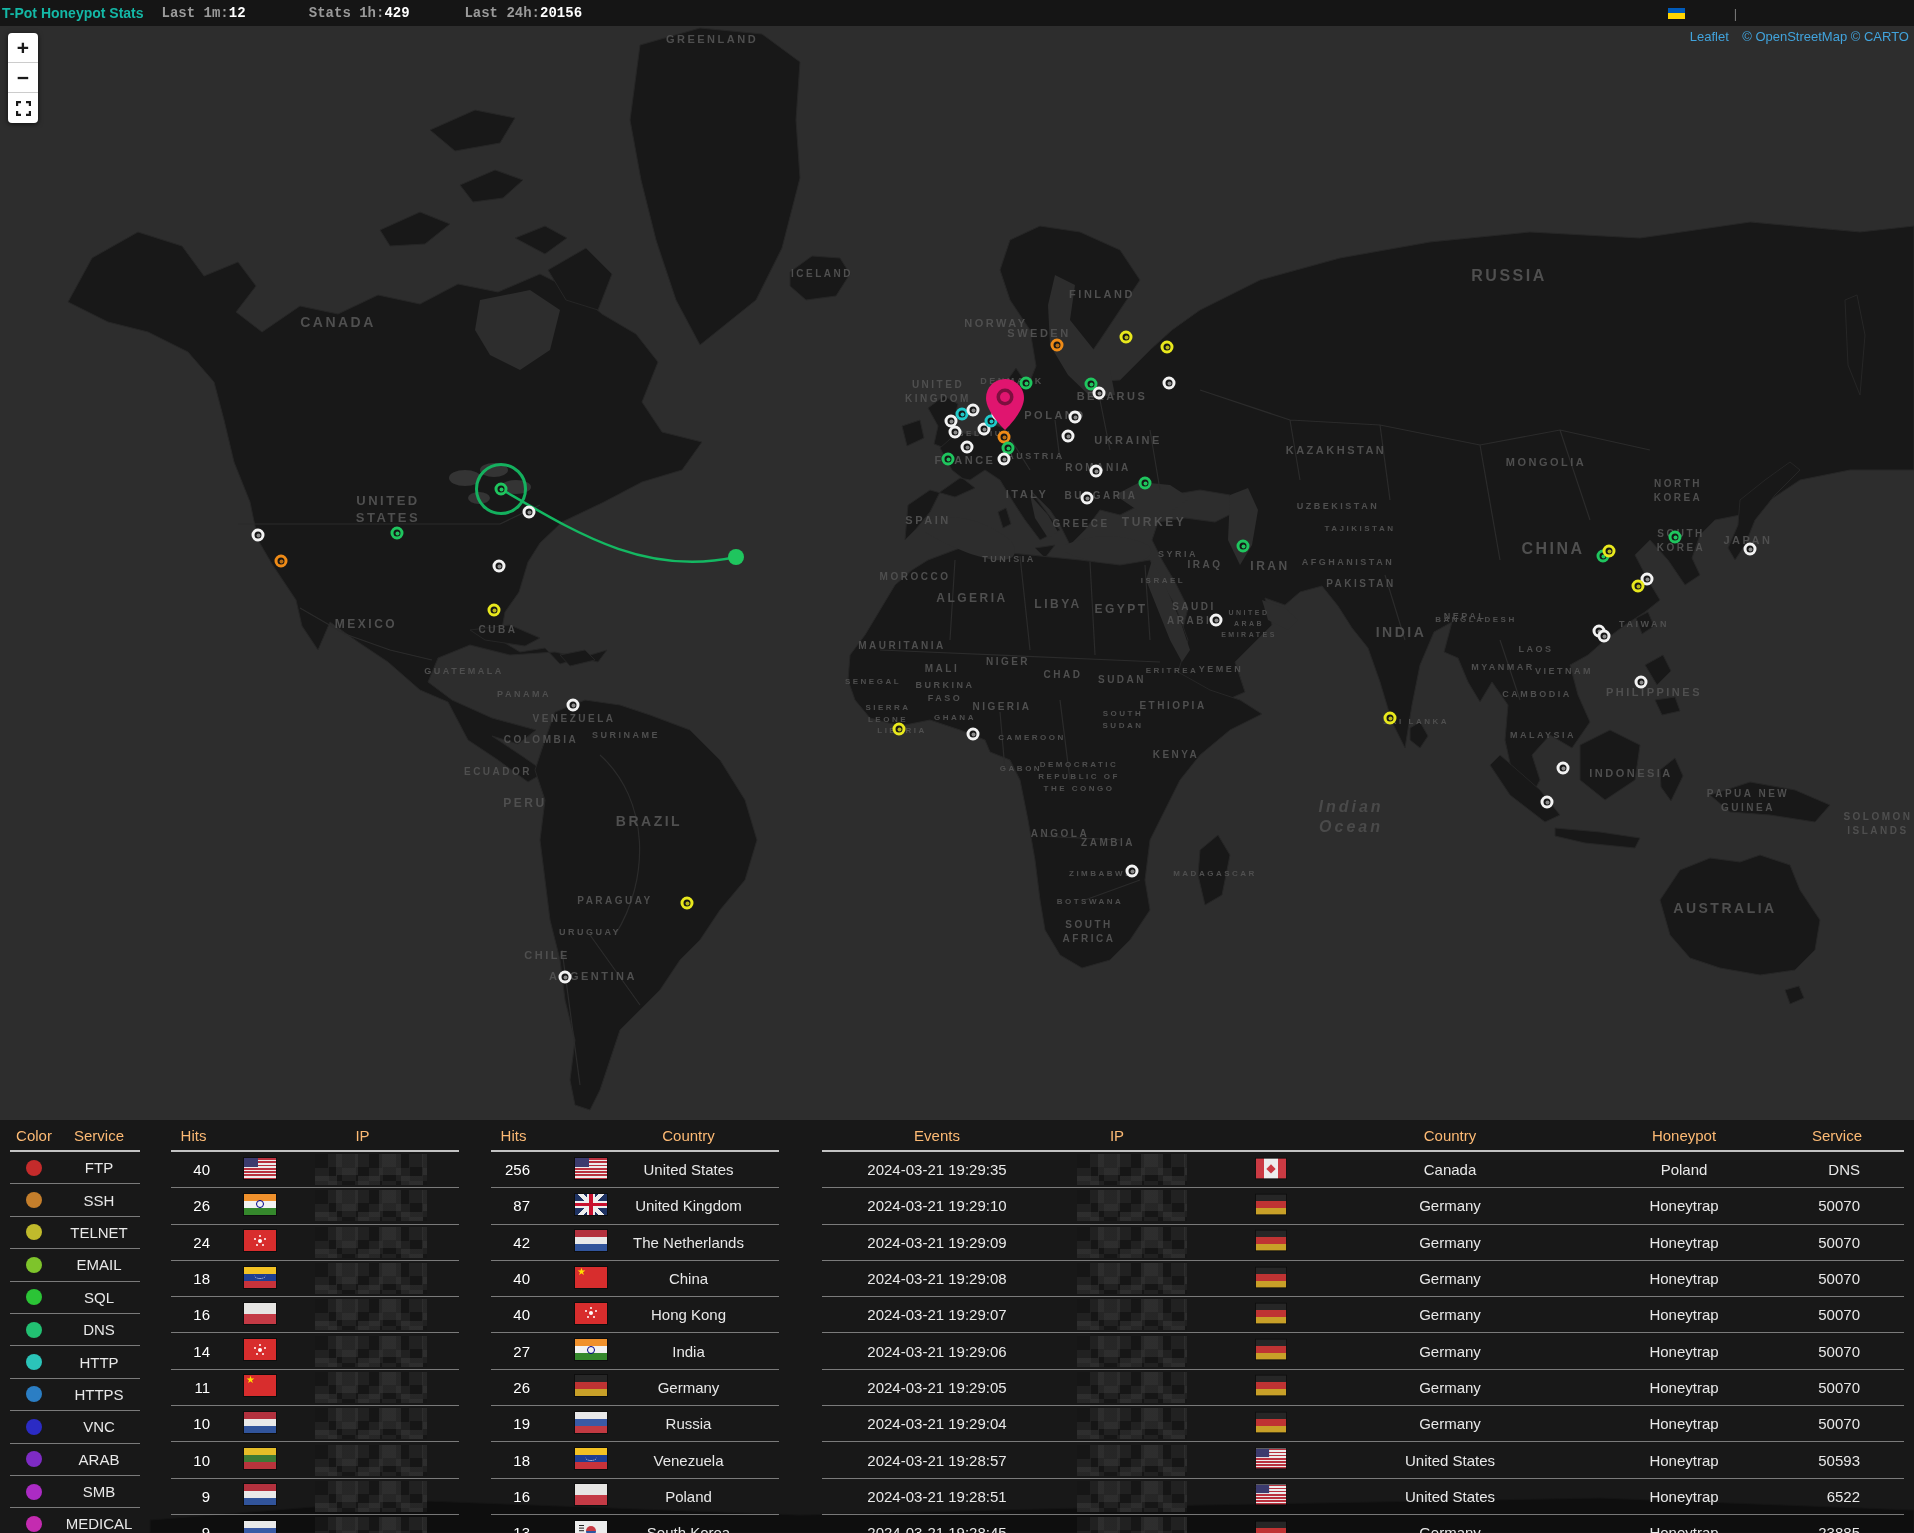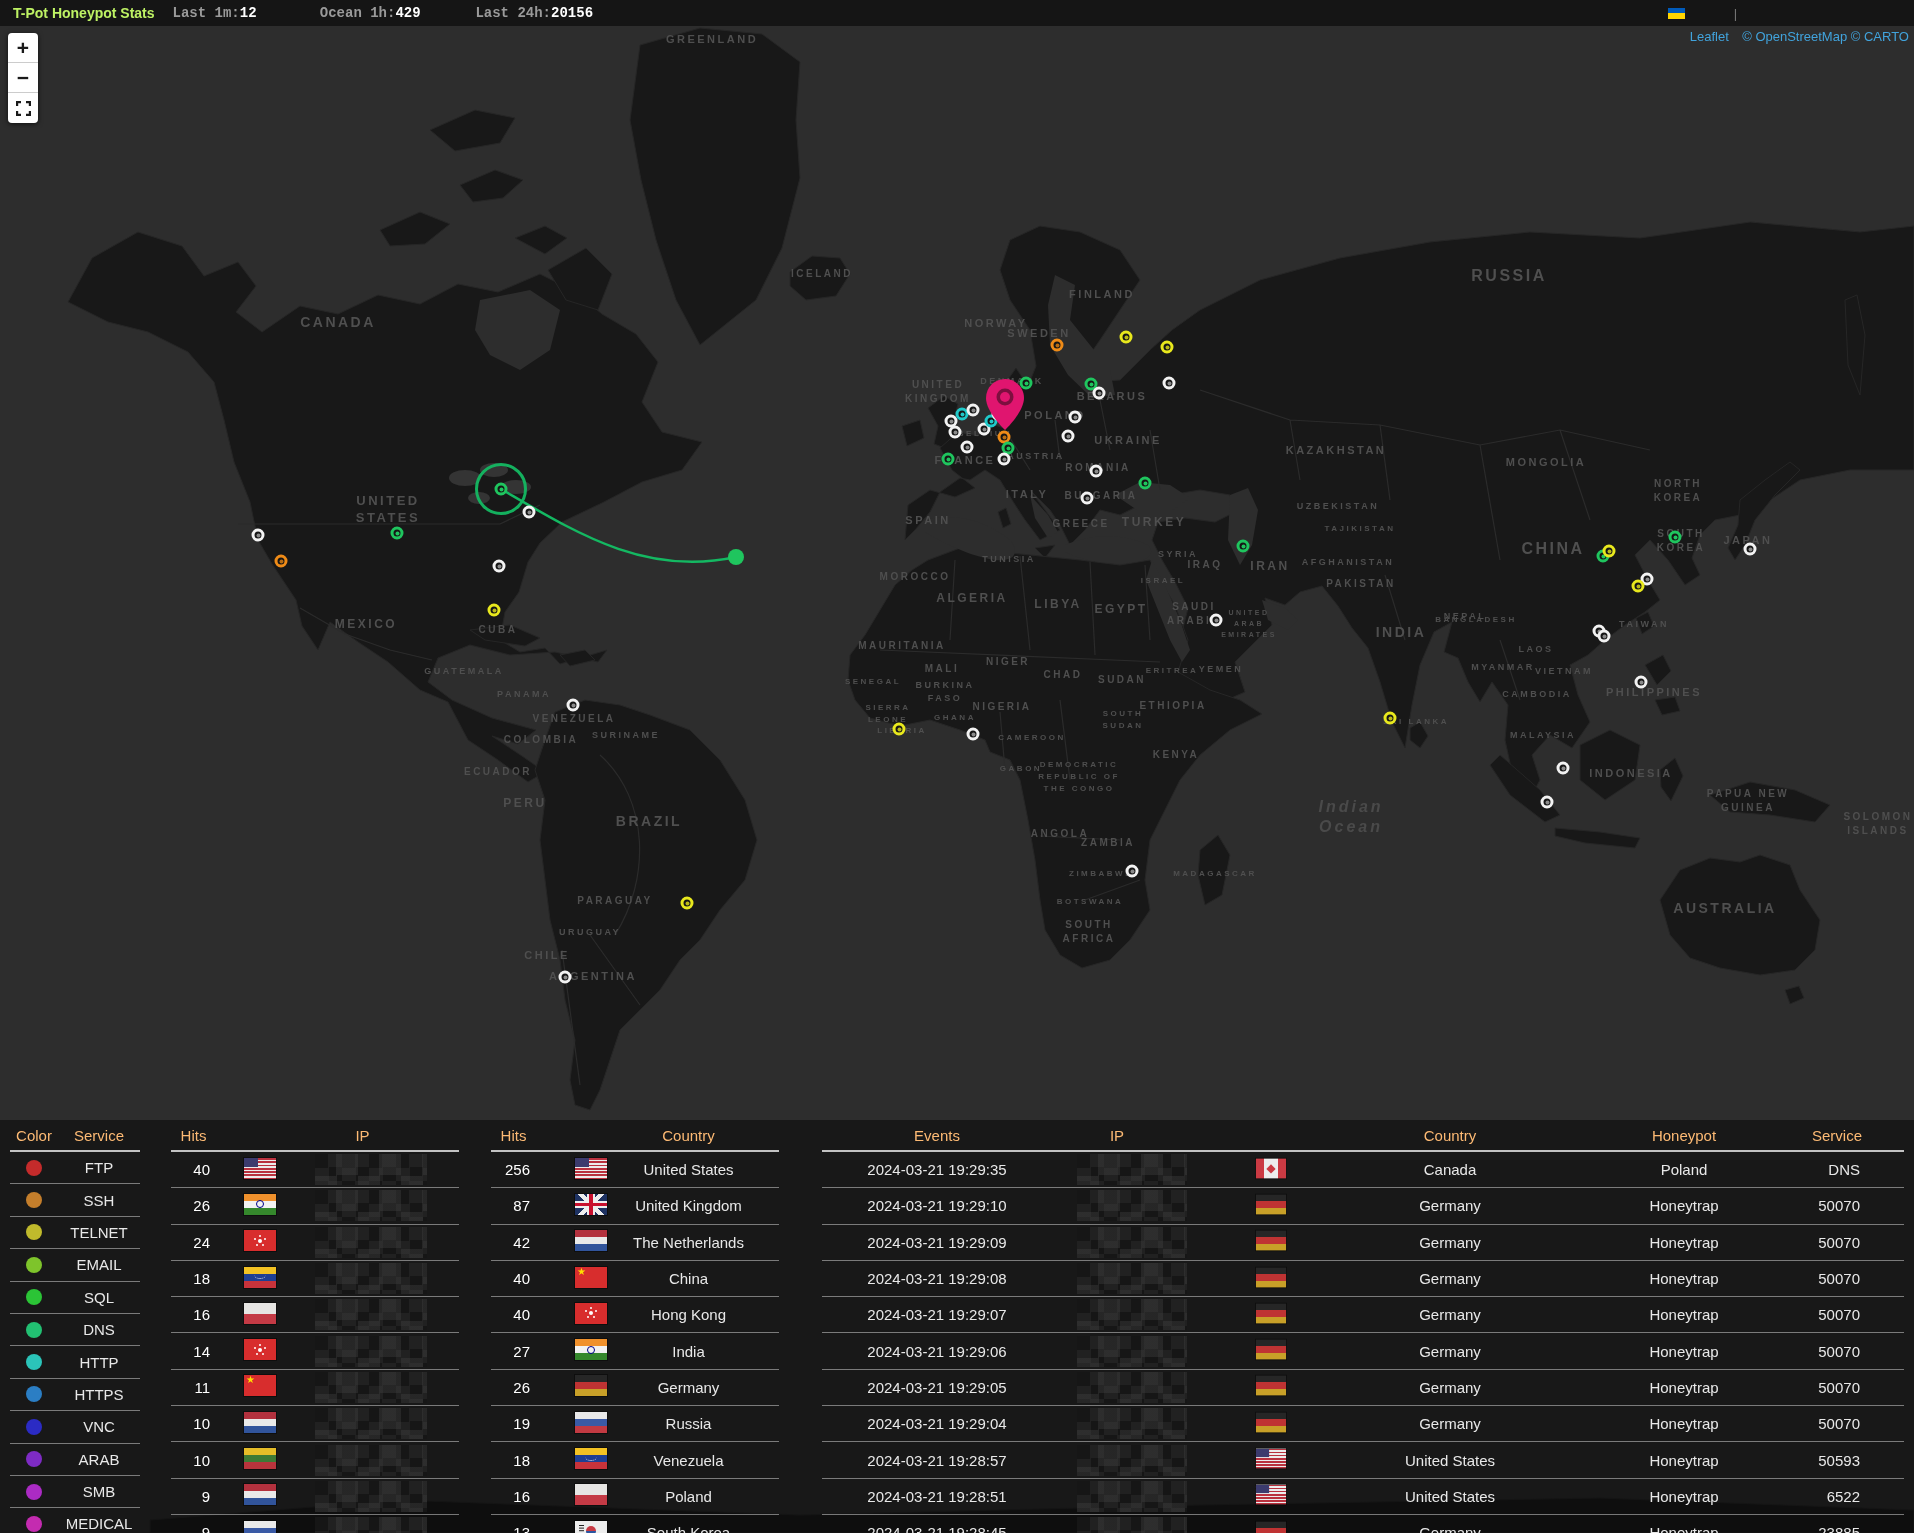--- a/index.html
+++ b/index.html
@@ -20,21 +20,21 @@
        background:var(--i);transform:translate(-50%,-50%);}
   .dot.solid{width:16px;height:16px;border:none;background:var(--c);}
   .dot.solid::after{display:none;}
   .halo{position:absolute;width:46px;height:46px;border-radius:50%;border:3px solid #1fc55e;
        transform:translate(-50%,-50%);opacity:.95;}
   #attack-svg{position:absolute;left:0;top:0;z-index:4;pointer-events:none;}
   #pin{position:absolute;z-index:6;}
   
   #topbar{position:absolute;left:0;top:0;right:0;height:26px;background:rgba(17,17,17,.86);
       z-index:30;display:flex;align-items:center;font-size:14px;}
-  #topbar .title{color:#bef264;font-weight:bold;margin-left:13px;}
+  #topbar .title{color:#14b8a6;font-weight:bold;margin-left:2px;}
   .stat{display:flex;align-items:baseline;font-family:Liberation Mono, monospace;}
   .stat .lbl{color:#9a9a9a;font-weight:bold;margin-left:18px;}
   .stat .val{color:#fff;font-weight:bold;text-align:left;min-width:62px;}
   #attribution{margin-left:auto;margin-right:5px;display:flex;align-items:center;font-size:13px;color:#41a3dc;}
   .ua-flag{display:inline-block;width:17px;height:11px;margin-right:5px;
       background:linear-gradient(#005bbb 50%,#ffd500 50%);}
   #attribution a{color:#41a3dc;text-decoration:none;margin-top:47px;}
   #attribution .sep{color:#777;margin:0 5px;}
   
   #zoomctl{position:absolute;left:8px;top:33px;width:30px;z-index:30;border-radius:4px;
@@ -394,21 +394,21 @@
   </svg>
 
   <div id="topbar">
     <span class="title">T-Pot Honeypot Stats</span>
     <span id="stats" style="display: flex;">
         <span class="stat">
           <span class="lbl">Last 1m:</span>
           <span class="val">12</span>
         </span>
         <span class="stat">
-          <span class="lbl">Ocean 1h:</span>
+          <span class="lbl">Stats 1h:</span>
           <span class="val">429</span>
         </span>
         <span class="stat">
           <span class="lbl">Last 24h:</span>
           <span class="val">20156</span>
         </span>
       </span>
     <span id="attribution">
       <span class="ua-flag"></span>
       <a href="#">Leaflet</a>

